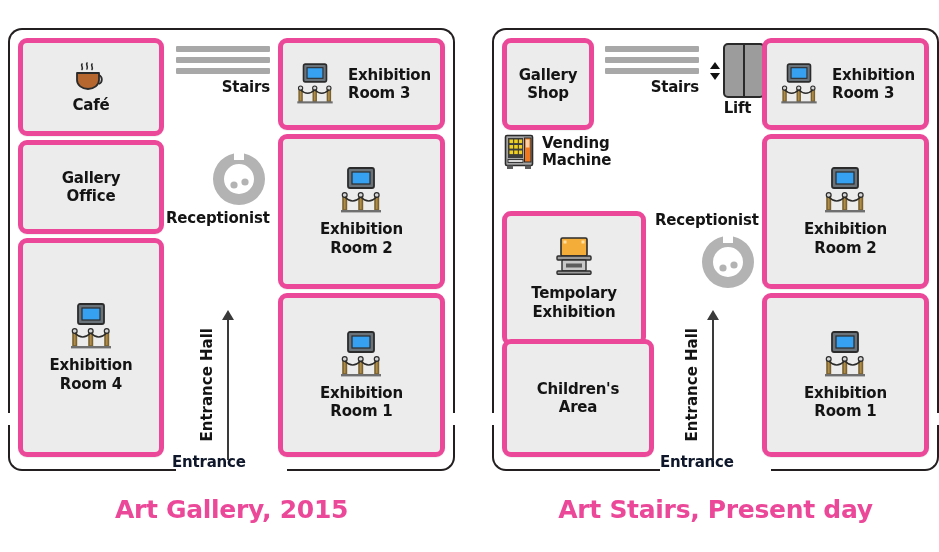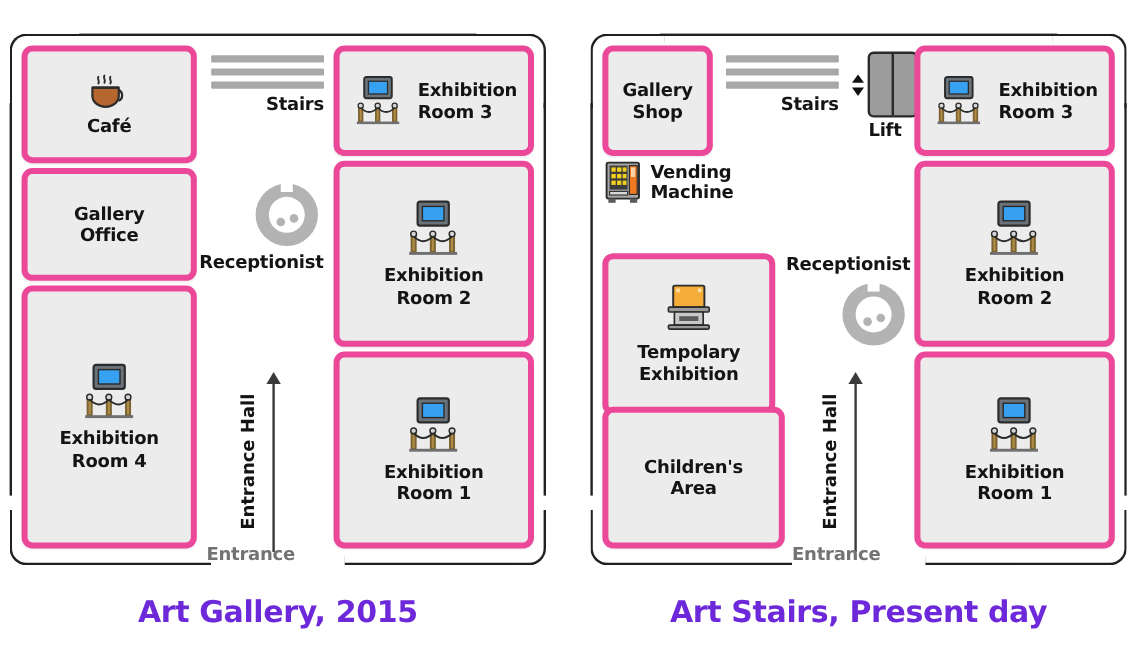--- a/index.html
+++ b/index.html
@@ -200,34 +200,34 @@
     left: 50%; margin-left: -6px; top: 0;
     width: 0; height: 0;
     border-left: 6px solid transparent;
     border-right: 6px solid transparent;
     border-bottom: 10px solid #3a3a3a;
   }
   .entrance-text {
     position: absolute;
     font-weight: bold;
     font-size: 15px;
-    color: #737373;
+    color: #0f172a;
     letter-spacing: -0.2px;
     white-space: nowrap;
   }
 
   
   .caption {
     position: absolute;
     top: 495px;
     width: 447px;
     text-align: center;
     font-weight: bold;
     font-size: 25px;
-    color: #6d28d9;
+    color: #ec4899;
     letter-spacing: -0.3px;
   }
   .caption.left  { left: 8px; }
   .caption.right { left: 492px; }
 
   svg { display: block; }
 </style>
 </head>
 <body>
 

